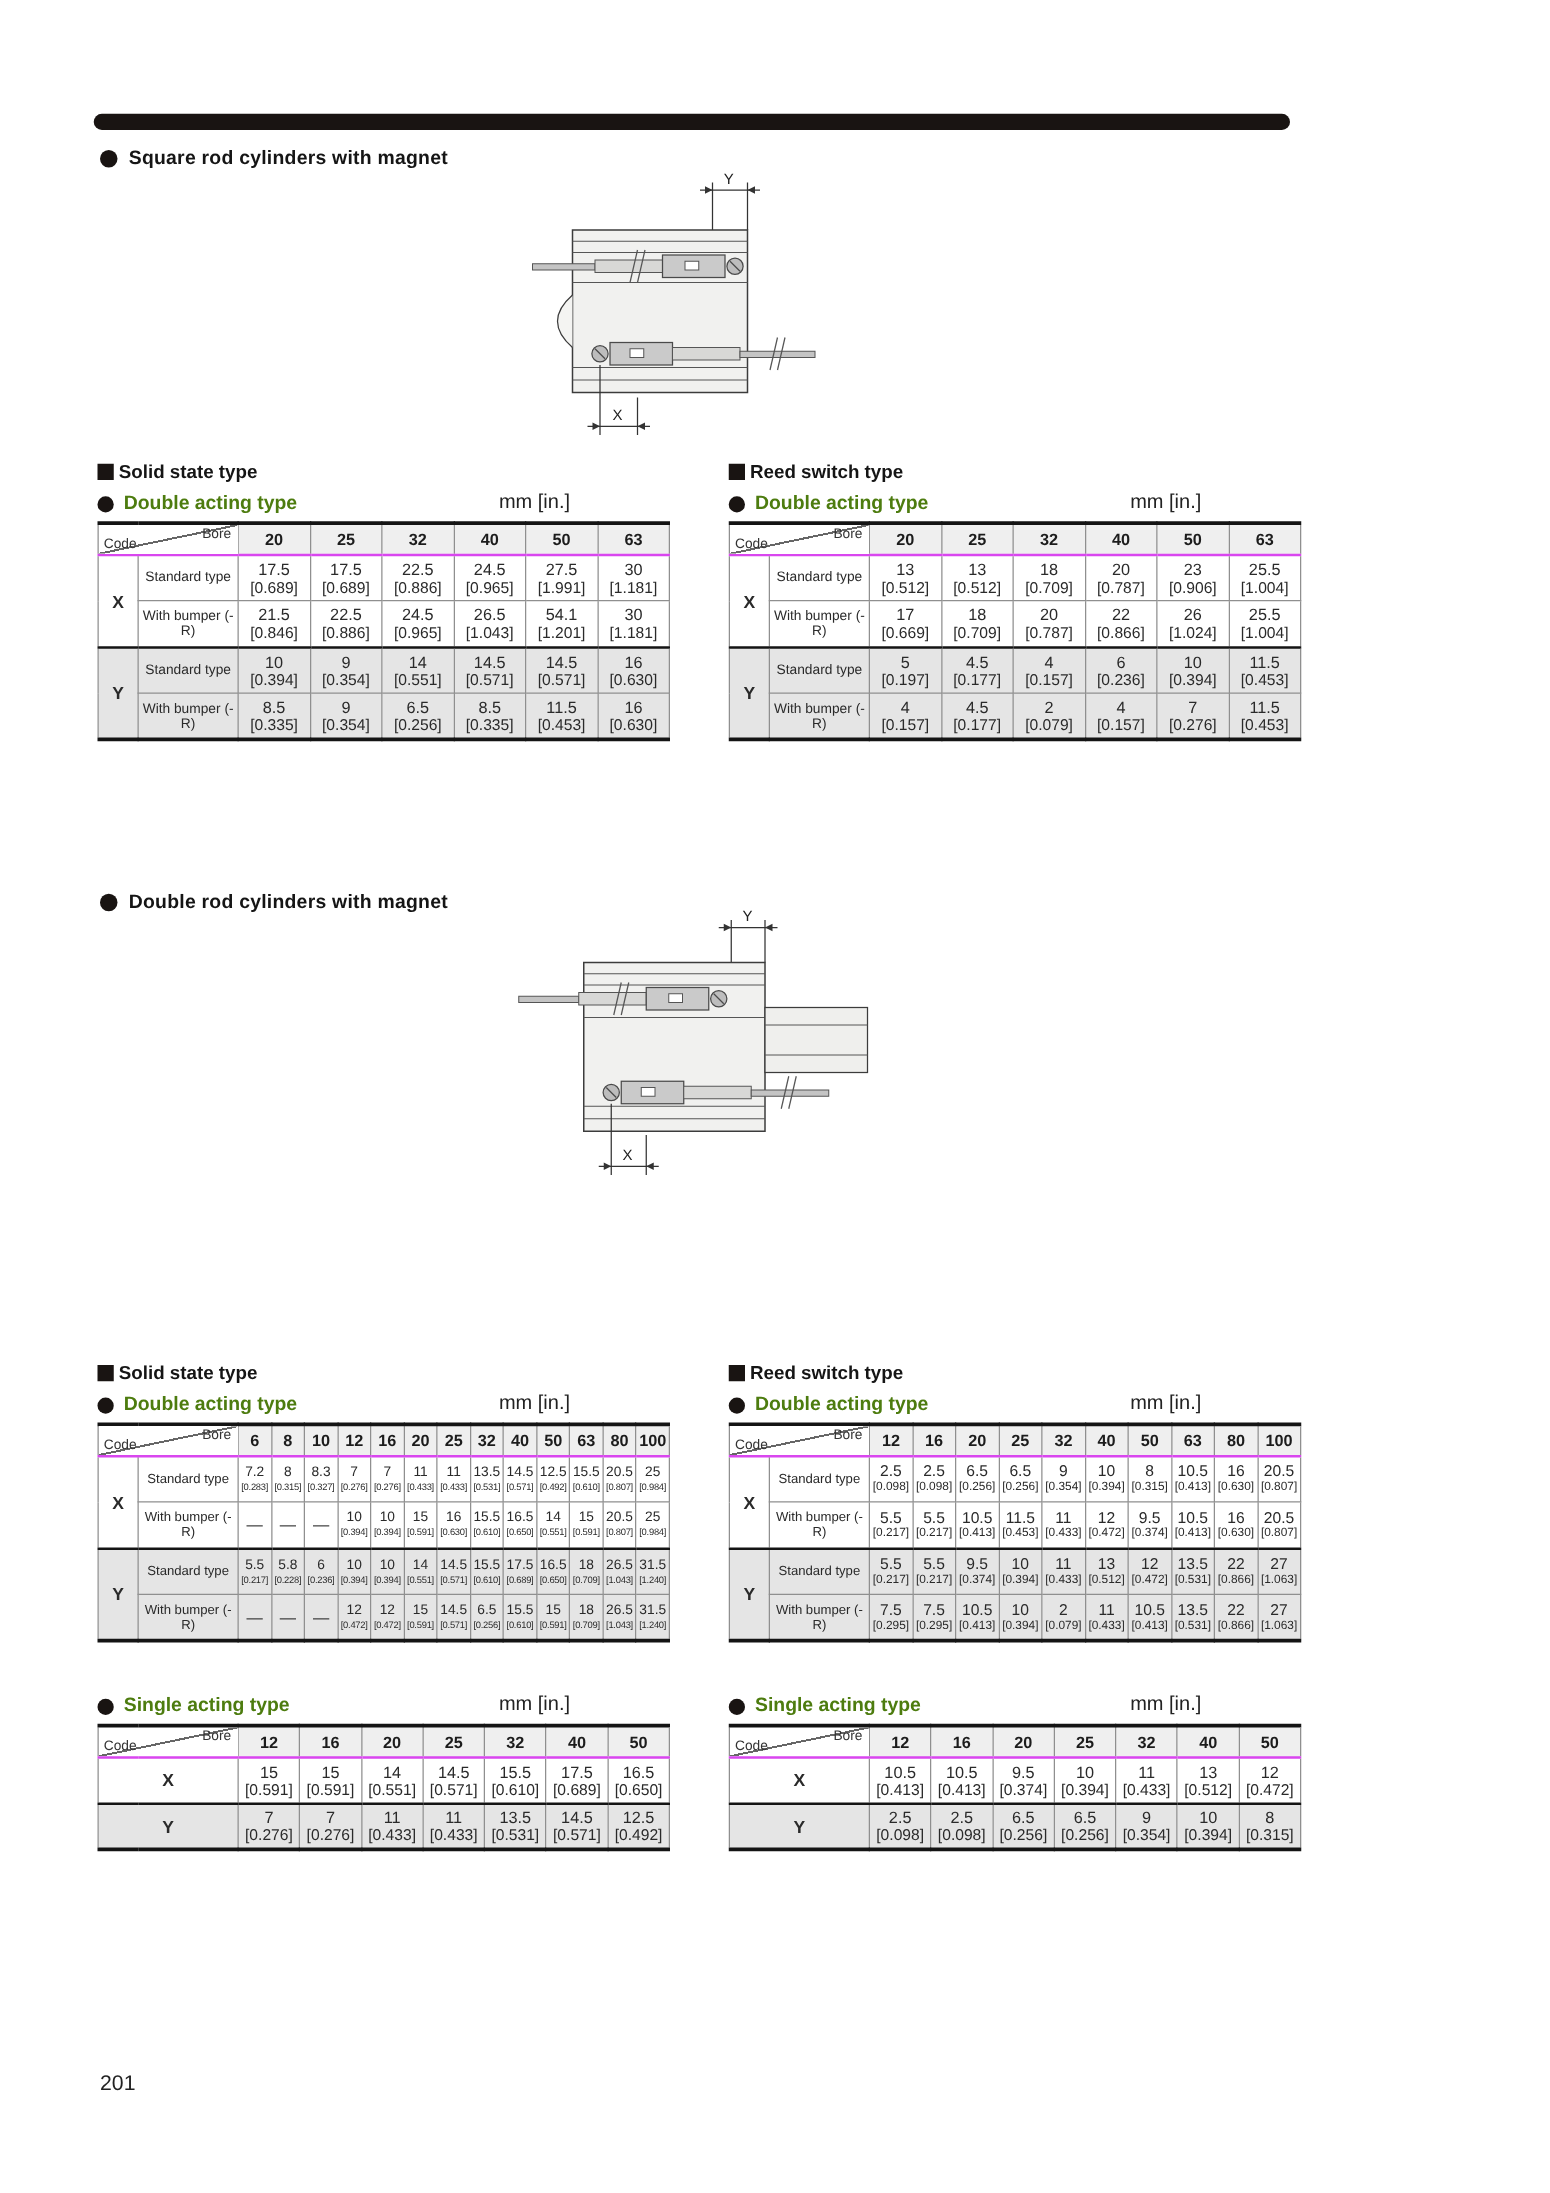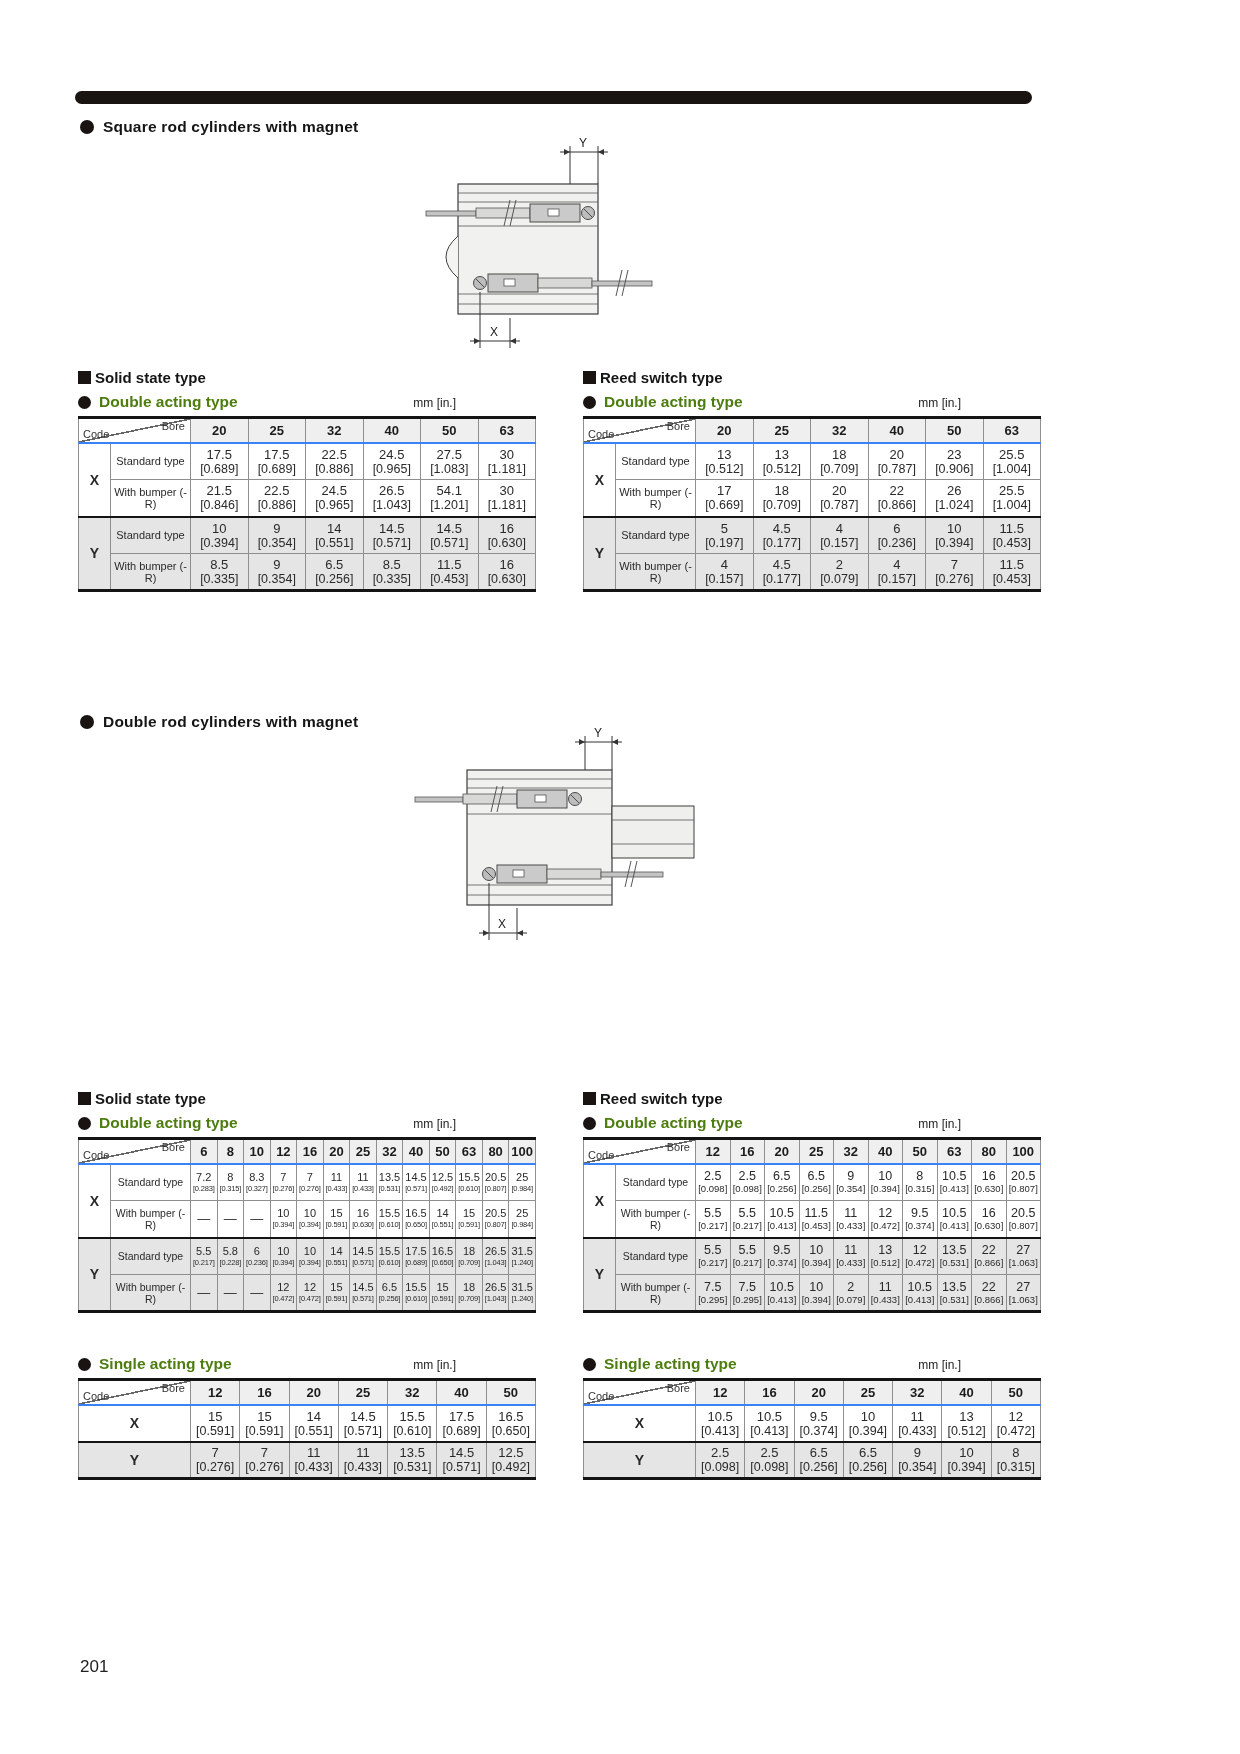--- a/index.html
+++ b/index.html
@@ -11,27 +11,27 @@
 
   .main-heading { position:absolute; display:flex; align-items:center; gap:9px; font-size:15.5px; font-weight:bold; letter-spacing:.2px; color:#151515; }
   .bullet-circle { width:14px; height:14px; background:#191412; border-radius:50%; flex:0 0 auto; display:inline-block; }
 
   .table-block { position:absolute; width:378px; }
   .sub-heading { display:flex; align-items:center; gap:4px; font-weight:bold; font-size:15px; color:#151515; margin-bottom:7px; }
   .square-mark { width:13px; height:13px; background:#191412; display:inline-block; flex:0 0 auto; }
   .acting-row { display:flex; justify-content:space-between; align-items:flex-end; margin-bottom:5px; }
   .acting-heading { display:flex; align-items:center; gap:8px; font-size:15.5px; font-weight:bold; color:#4d7c0f; }
   .acting-heading .bullet-circle { width:13px; height:13px; }
-  .units { font-size:12px; color:#222; padding-bottom:1px; }
+  .units { font-size:16px; color:#222; padding-bottom:1px; }
 
   table.dim { border-collapse:collapse; table-layout:fixed; width:458px; background:#fff;
     border-top:3px solid #141414; border-bottom:3px solid #141414;
     border-left:1px solid #555; border-right:1px solid #555; }
   table.dim th, table.dim td { border:1px solid #8f8f8f; text-align:center; vertical-align:middle; color:#2a2a2a; padding:0; }
-  table.dim thead th { height:25px; border-bottom:2px solid #3b82f6; }
+  table.dim thead th { height:25px; border-bottom:2px solid #d946ef; }
   table.dim th.bore { font-size:13px; font-weight:bold; background:#efefef; color:#1c1c1c; }
   .t13 th.bore { font-size:12.5px; }
   table.dim th.corner { position:relative; background:#fff; overflow:hidden; }
   th.corner .diag { position:absolute; inset:0;
     background:linear-gradient(to bottom right, transparent calc(50% - 0.8px), #666 calc(50% - 0.8px), #666 calc(50% + 0.8px), transparent calc(50% + 0.8px)); }
   th.corner .c-code { position:absolute; left:4px; bottom:2px; font-size:11px; font-weight:normal; color:#333; }
   th.corner .c-bore { position:absolute; right:5px; top:1px; font-size:11px; font-weight:normal; color:#333;margin-left:12px; }
 
   table.dim tbody td { height:37px; }
   .t13 tbody td, .t10 tbody td { height:38px; }
@@ -177,21 +177,21 @@
             <td class="data">
               <div class="v">22.5</div>
               <div class="in">[0.886]</div>
             </td>
             <td class="data">
               <div class="v">24.5</div>
               <div class="in">[0.965]</div>
             </td>
             <td class="data">
               <div class="v">27.5</div>
-              <div class="in">[1.083]</div>
+              <div class="in">[1.991]</div>
             </td>
             <td class="data">
               <div class="v">30</div>
               <div class="in">[1.181]</div>
             </td>
           </tr>
           <tr>
             <td class="rowlabel">With bumper (-R)</td>
             <td class="data">
               <div class="v">21.5</div>

